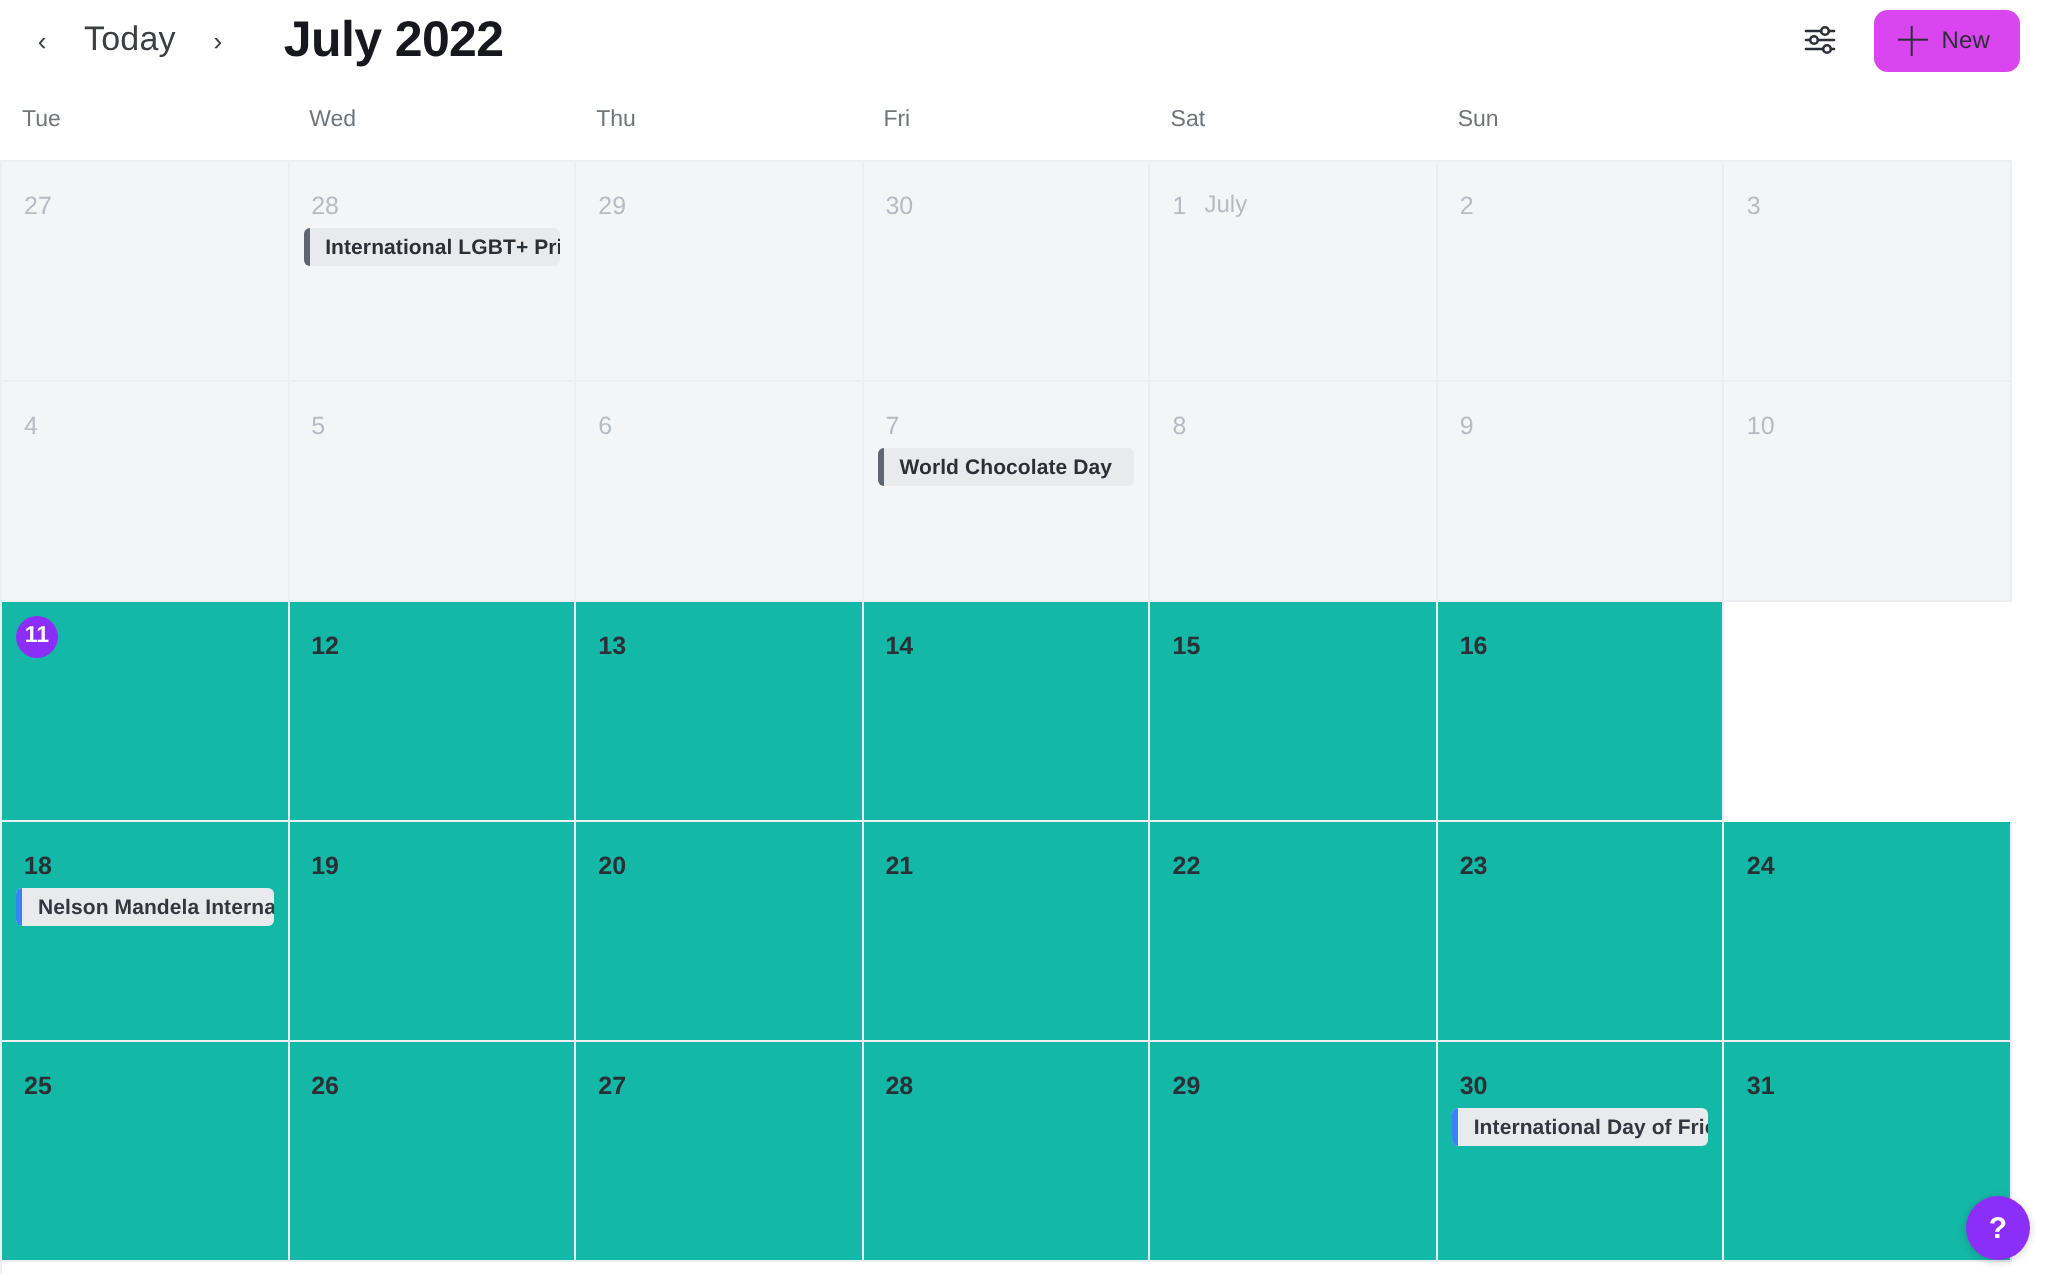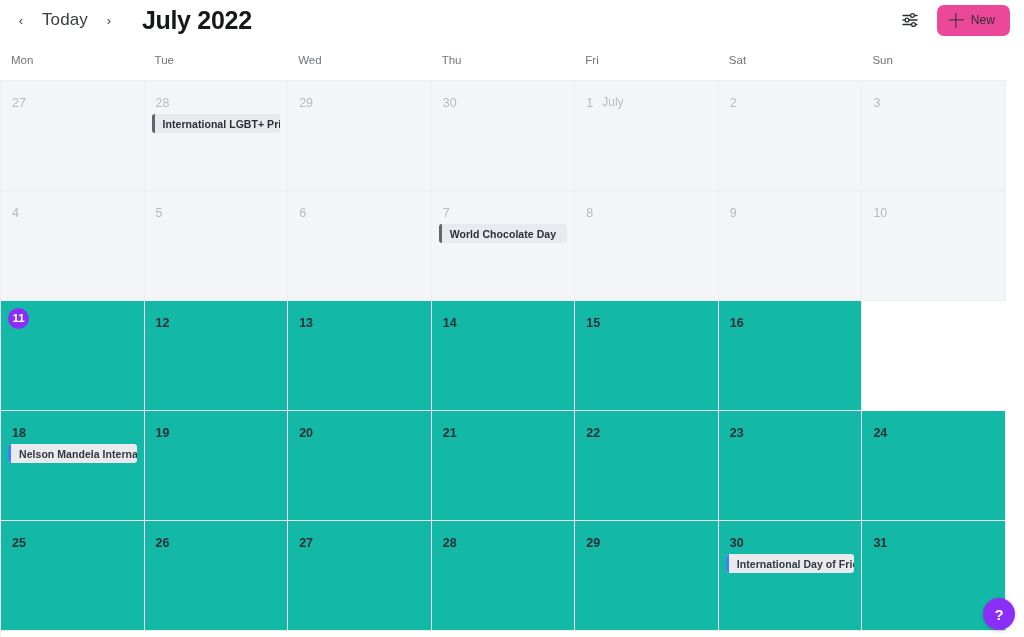--- a/index.html
+++ b/index.html
@@ -82,21 +82,21 @@
     align-items: center;
     justify-content: center;
     cursor: pointer;
     border-radius: 4px;
   }
 
   .new-btn {
     display: flex;
     align-items: center;
     gap: 7px;
-    background: #ec4899;
+    background: #d946ef;
     border-radius: 7px;
     padding: 8px 15px 8px 12px;
     cursor: pointer;
     border: none;
   }
   .new-btn .plus {
     display: block;
     width: 15px;
     height: 15px;
     position: relative;
@@ -279,21 +279,20 @@
       </div>
 
       <button class="new-btn">
         <span class="plus"></span>
         <span class="new-label">New</span>
       </button>
     </div>
   </div>
 
   <div class="weekdays">
-      <div class="weekday">Mon</div>
       <div class="weekday">Tue</div>
       <div class="weekday">Wed</div>
       <div class="weekday">Thu</div>
       <div class="weekday">Fri</div>
       <div class="weekday">Sat</div>
       <div class="weekday">Sun</div>
     </div>
 
   <div class="grid-wrap">
       <div class="week-row">

